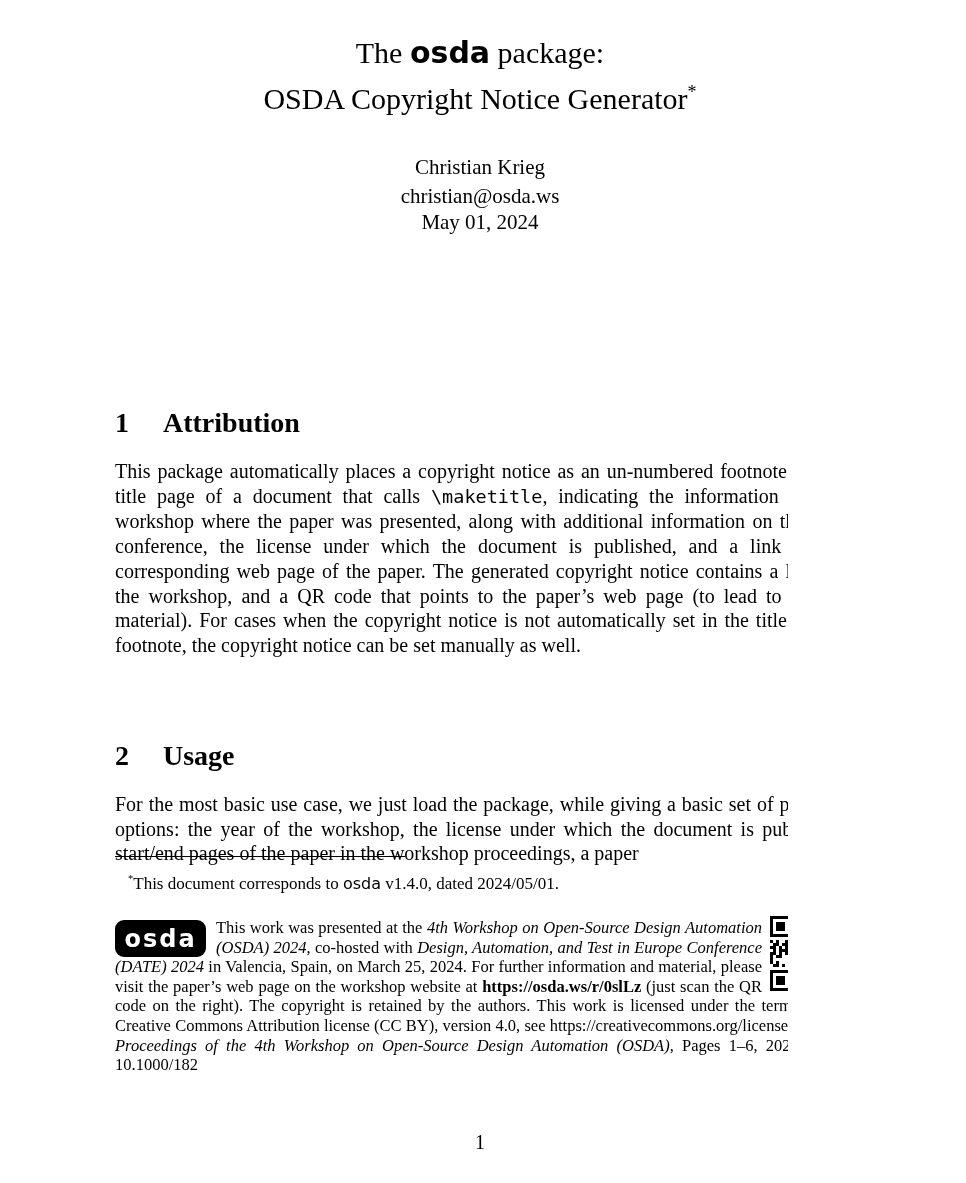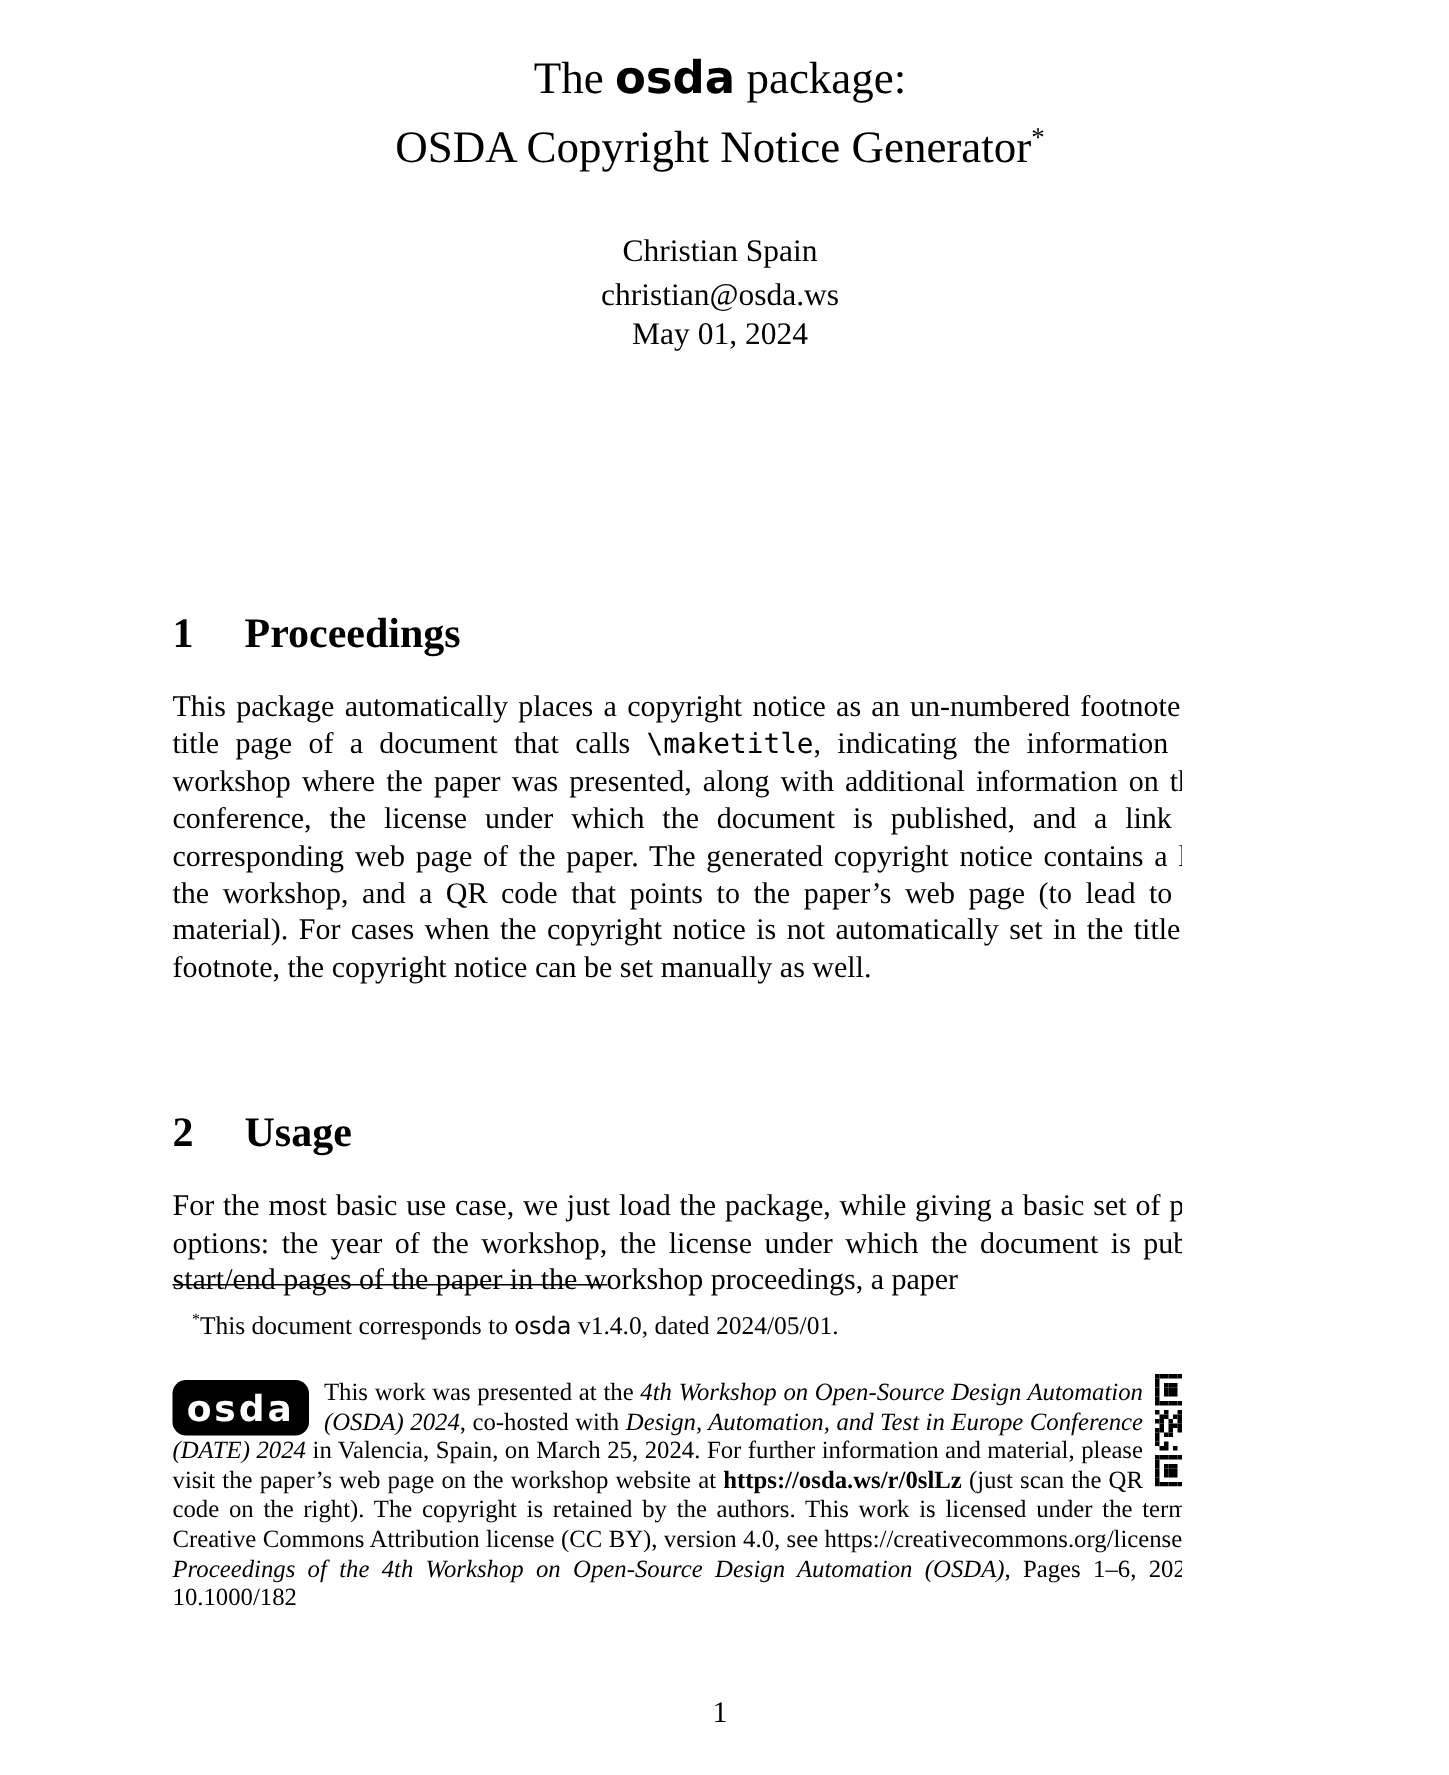--- a/index.html
+++ b/index.html
@@ -69,28 +69,28 @@
 <body>
 
 <div class="page">
 
   <div class="titleblock">
     <div class="title">
       <div><span>The </span><span class="sf-bold">osda</span><span> package:</span></div>
       <div><span>OSDA Copyright Notice Generator</span><sup>*</sup></div>
     </div>
     <div class="authorblock">
-      <div>Christian Spain</div>
+      <div>Christian Krieg</div>
       <div class="email">christian@osda.ws</div>
     </div>
     <div class="date">May 01, 2024</div>
   </div>
 
   <div class="section section-1">
-    <h2 class="sec-heading"><span class="sec-num">1</span><span>Proceedings</span></h2>
+    <h2 class="sec-heading"><span class="sec-num">1</span><span>Attribution</span></h2>
     <p class="body-para"><span>This package automatically places a copyright notice as an un-numbered footnote on the title page of a document that calls </span><span class="tt">\maketitle</span><span>, indicating the information on the workshop where the paper was presented, along with additional information on the host conference, the license under which the document is published, and a link to the corresponding web page of the paper. The generated copyright notice contains a logo of the workshop, and a QR code that points to the paper’s web page (to lead to further material). For cases when the copyright notice is not automatically set in the title page’s footnote, the copyright notice can be set manually as well.</span></p>
   </div>
 
   <div class="section section-2">
     <h2 class="sec-heading"><span class="sec-num">2</span><span>Usage</span></h2>
     <p class="body-para">For the most basic use case, we just load the package, while giving a basic set of package options: the year of the workshop, the license under which the document is published, start/end pages of the paper in the workshop proceedings, a paper</p>
   </div>
 
   <div class="footer">
     <div class="footnote-rule"></div>

